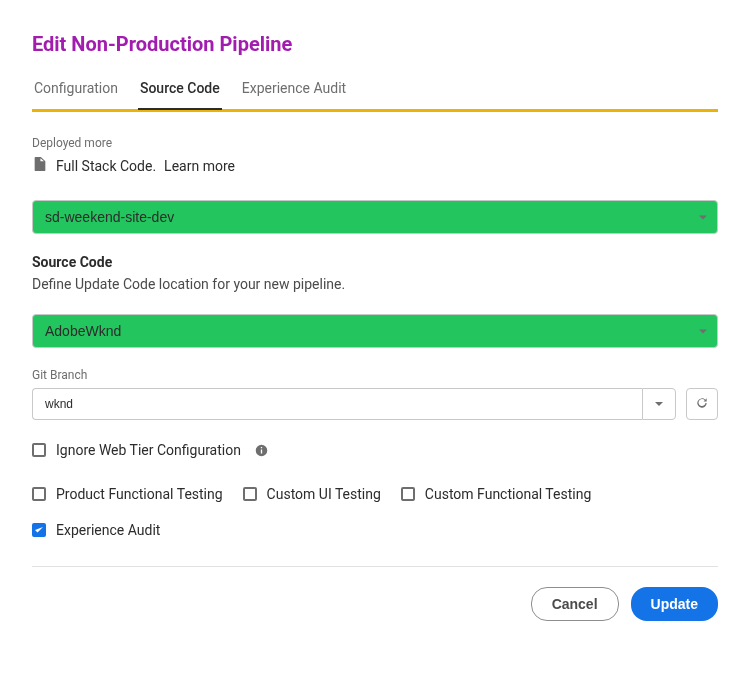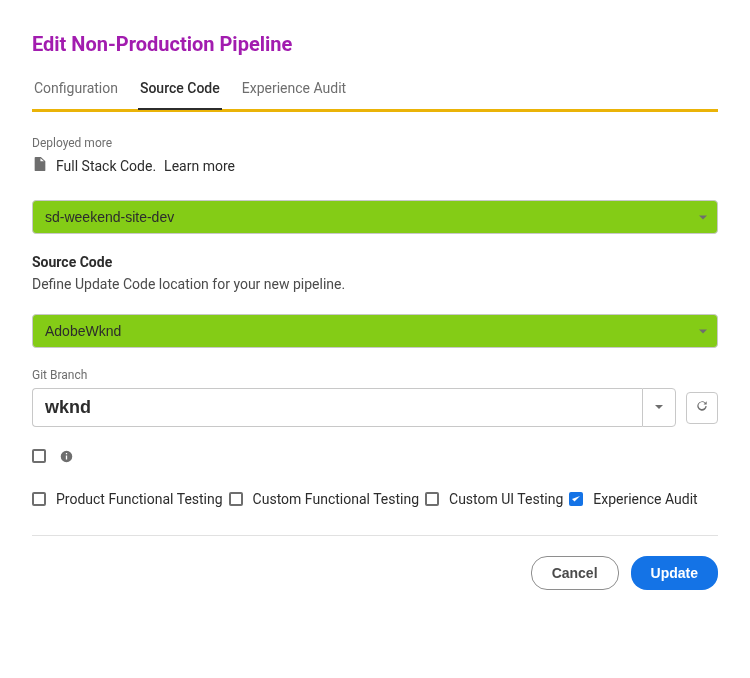--- a/index.html
+++ b/index.html
@@ -70,21 +70,21 @@
     .select-wrapper {
       position: relative;
       width: 100%;
     }
     .select-input {
       width: 100%;
       padding: 8px 36px 8px 12px;
       font-size: 14px;
       border: 1px solid #c8c8c8;
       border-radius: 4px;
-      background: #84cc16;
+      background: #22c55e;
       cursor: pointer;
       text-align: left;
       color: #2c2c2c;
     }
     .chevron {
       position: absolute;
       right: 10px;
       top: 50%;
       transform: translateY(-50%);
       pointer-events: none;
@@ -111,26 +111,25 @@
       align-items: center;
     }
     .branch-input-wrapper {
       position: relative;
       flex: 1;
       display: flex;
     }
     .branch-text-input {
       flex: 1;
       padding: 8px 12px;
-      font-size: 18px;
+      font-size: 12px;
       border: 1px solid #c8c8c8;
       border-right: none;
       border-radius: 4px 0 0 4px;
       color: #2c2c2c;
-      font-weight: bold;
     }
     .branch-chevron-btn {
       width: 34px;
       border: 1px solid #c8c8c8;
       border-radius: 0 4px 4px 0;
       background: #fff;
       display: flex;
       align-items: center;
       justify-content: center;
       cursor: pointer;
@@ -153,21 +152,21 @@
     }
     .checkbox-row {
       display: flex;
       align-items: center;
       gap: 10px;
       margin-top: 22px;
       margin-bottom: 28px;
     }
     .checkbox-group {
       display: flex;
-      gap: 6px;
+      gap: 20px;
       flex-wrap: wrap;
       margin-top: 14px;
     }
     .checkbox-label {
       display: flex;
       align-items: center;
       gap: 10px;
       font-size: 14px;
       color: #2c2c2c;
       cursor: pointer;
@@ -293,42 +292,43 @@
         <svg viewBox="0 0 18 18">
             <path d="M15 9a6 6 0 1 1-1.76-4.24L15 3v4h-4l1.52-1.52A4.5 4.5 0 1 0 13.5 9H15z"></path>
           </svg>
       </span>
     </button>
   </div>
 
   <div class="checkbox-row">
     <label class="checkbox-label">
       <span class="checkbox"></span>
+      <span>Ignore Web Tier Configuration</span>
     </label>
     <span class="info-icon">
       <svg viewBox="0 0 18 18">
           <path d="M9 1a8 8 0 1 0 8 8 8 8 0 0 0-8-8zm.9 12H8.1V7.5h1.8zm0-7H8.1V4.2h1.8z"></path>
         </svg>
     </span>
   </div>
 </div>
 
 <div class="section">
   <div class="checkbox-group">
     <label class="checkbox-label">
       <span class="checkbox"></span>
       <span>Product Functional Testing</span>
     </label>
     <label class="checkbox-label">
       <span class="checkbox"></span>
+      <span>Custom UI Testing</span>
+    </label>
+    <label class="checkbox-label">
+      <span class="checkbox"></span>
       <span>Custom Functional Testing</span>
-    </label>
-    <label class="checkbox-label">
-      <span class="checkbox"></span>
-      <span>Custom UI Testing</span>
     </label>
     <label class="checkbox-label">
       <span class="checkbox checked">
         <svg viewBox="0 0 10 10">
             <path d="M1 5l2.5 2.5L9 2"></path>
           </svg>
       </span>
       <span>Experience Audit</span>
     </label>
   </div>

